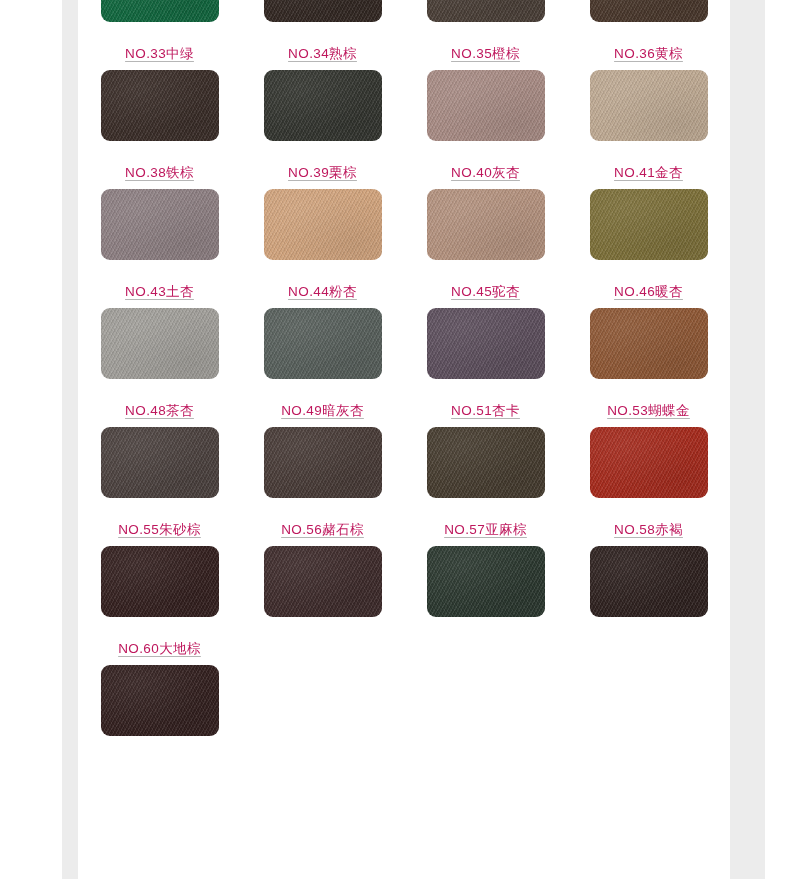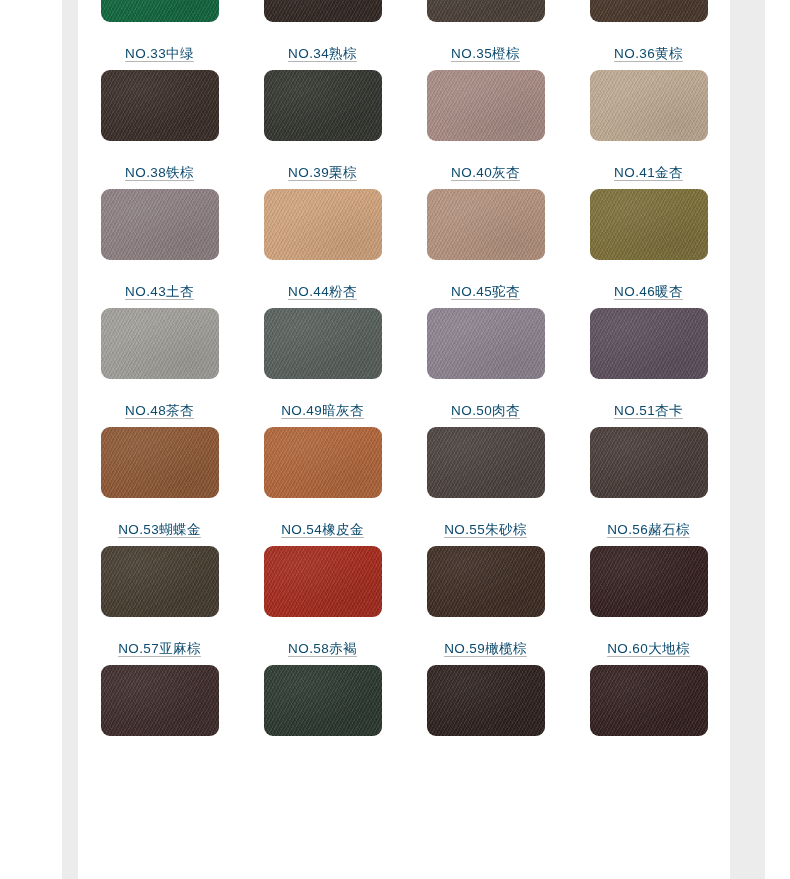--- a/index.html
+++ b/index.html
@@ -116,21 +116,21 @@
       ),
       radial-gradient(ellipse at 30% 25%, rgba(255,255,255,0.06), rgba(0,0,0,0) 62%),
       radial-gradient(ellipse at 76% 78%, rgba(0,0,0,0.07), rgba(0,0,0,0) 64%);
     pointer-events: none;
   }
 
   .label {
     margin-top: 24px;
     font-size: 13.5px;
     line-height: 15px;
-    color: #0c4a6e;
+    color: #be185d;
     letter-spacing: 0.4px;
     text-decoration: underline;
     text-underline-offset: 3px;
     text-decoration-thickness: 1px;
     text-decoration-color: #b6b6b6;
     white-space: nowrap;
   }
 </style>
 </head>
 <body>
@@ -192,56 +192,44 @@
         </div>
         <div class="cell">
           <div class="swatch" style="background-color: rgb(162, 160, 155);"></div>
           <div class="label">NO.48茶杏</div>
         </div>
         <div class="cell">
           <div class="swatch" style="background-color: rgb(88, 96, 92);"></div>
           <div class="label">NO.49暗灰杏</div>
         </div>
         <div class="cell">
-          <div class="swatch" style="background-color: rgb(141, 131, 145);"></div>
-          <div class="label">NO.50肉杏</div>
-        </div>
-        <div class="cell">
           <div class="swatch" style="background-color: rgb(93, 79, 93);"></div>
           <div class="label">NO.51杏卡</div>
         </div>
         <div class="cell">
           <div class="swatch" style="background-color: rgb(143, 88, 53);"></div>
           <div class="label">NO.53蝴蝶金</div>
         </div>
         <div class="cell">
-          <div class="swatch" style="background-color: rgb(178, 102, 58);"></div>
-          <div class="label">NO.54橡皮金</div>
-        </div>
-        <div class="cell">
           <div class="swatch" style="background-color: rgb(76, 66, 63);"></div>
           <div class="label">NO.55朱砂棕</div>
         </div>
         <div class="cell">
           <div class="swatch" style="background-color: rgb(72, 59, 55);"></div>
           <div class="label">NO.56赭石棕</div>
         </div>
         <div class="cell">
           <div class="swatch" style="background-color: rgb(70, 60, 47);"></div>
           <div class="label">NO.57亚麻棕</div>
         </div>
         <div class="cell">
           <div class="swatch" style="background-color: rgb(166, 42, 28);"></div>
           <div class="label">NO.58赤褐</div>
         </div>
         <div class="cell">
-          <div class="swatch" style="background-color: rgb(62, 44, 35);"></div>
-          <div class="label">NO.59橄榄棕</div>
-        </div>
-        <div class="cell">
           <div class="swatch" style="background-color: rgb(52, 32, 31);"></div>
           <div class="label">NO.60大地棕</div>
         </div>
         <div class="cell">
           <div class="swatch" style="background-color: rgb(62, 43, 43);"></div>
           <div class="label"></div>
         </div>
         <div class="cell">
           <div class="swatch" style="background-color: rgb(43, 56, 47);"></div>
           <div class="label"></div>

